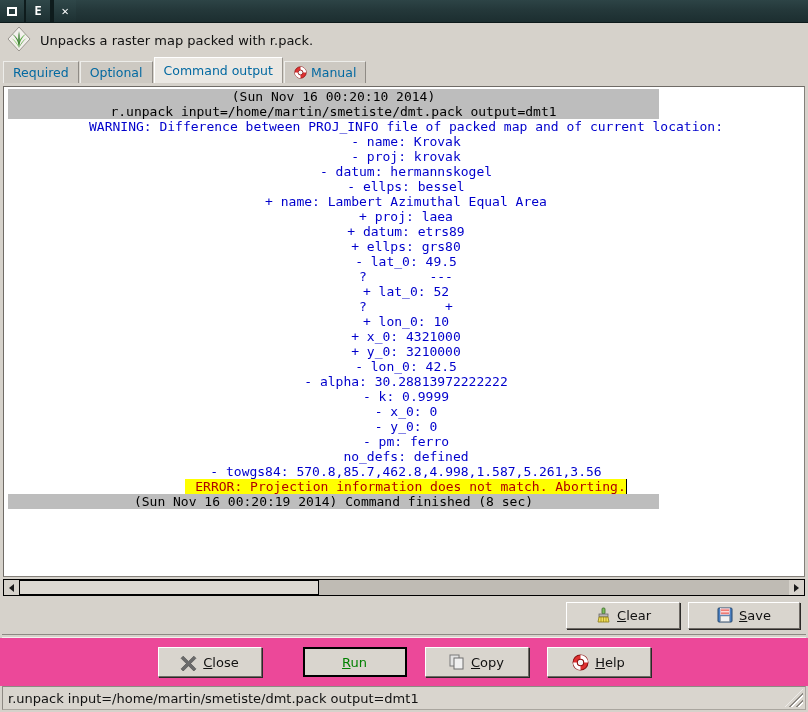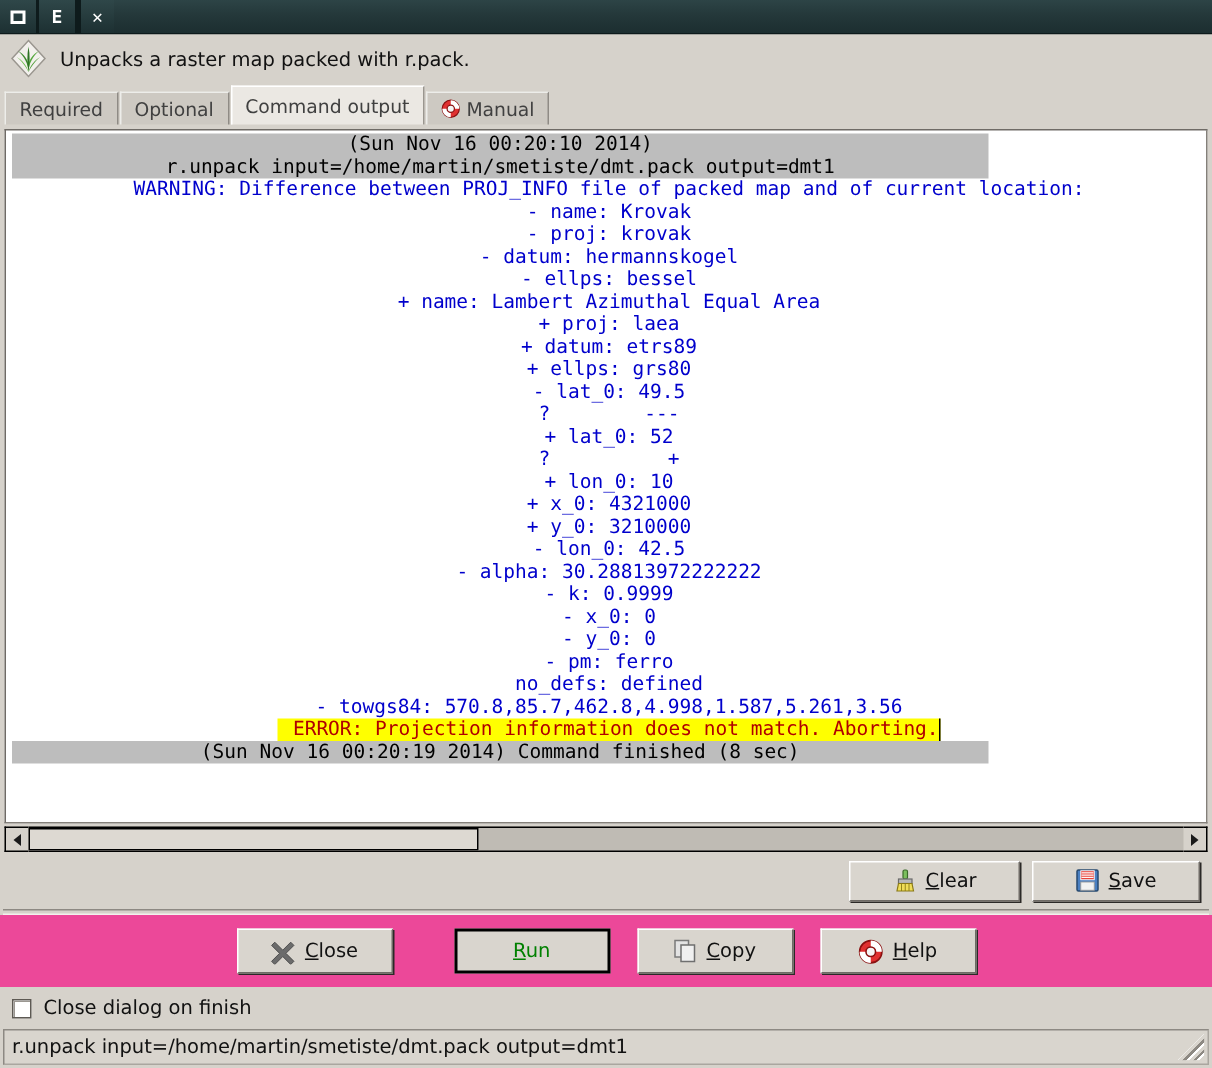--- a/index.html
+++ b/index.html
@@ -101,21 +101,21 @@
     padding-left: 3px;
     flex: 0 0 auto;
     position: relative;
   }
   .tab {
     height: 22px;
     display: flex;
     align-items: center;
     padding: 0 9px;
     font-size: 12.5px;
-    color: #404040;
+    color: #0369a1;
     background: #cdc9c2;
     border-top: 1px solid #ededea;
     border-left: 1px solid #ededea;
     border-right: 1px solid #8f8b85;
     box-sizing: border-box;
     margin-right: 1px;
     white-space: nowrap;
   }
   .tab.active {
     height: 26px;
@@ -446,23 +446,19 @@
           <circle cx="8" cy="8" r="7" fill="#e03030" stroke="#8a1010" stroke-width="1"></circle>
           <path d="M8 1 A7 7 0 0 1 15 8 L11 8 A3 3 0 0 0 8 5 Z" fill="#ffffff"></path>
           <path d="M8 15 A7 7 0 0 1 1 8 L5 8 A3 3 0 0 0 8 11 Z" fill="#ffffff"></path>
           <circle cx="8" cy="8" r="3" fill="#f5f5f5" stroke="#8a1010" stroke-width="1"></circle>
         </svg>
       </span>
       <span class="lbl"><u>H</u><span>elp</span></span>
     </div>
   </div>
 
-  <div class="cbrow">
-    <span class="cbox"></span>
-    <span class="cb-label">Close dialog on finish</span>
-  </div>
 
   <div class="statusbar">
     <span class="status-text">r.unpack input=/home/martin/smetiste/dmt.pack output=dmt1</span>
     <span class="grip"></span>
   </div>
 
 </div>
 
 </body></html>

